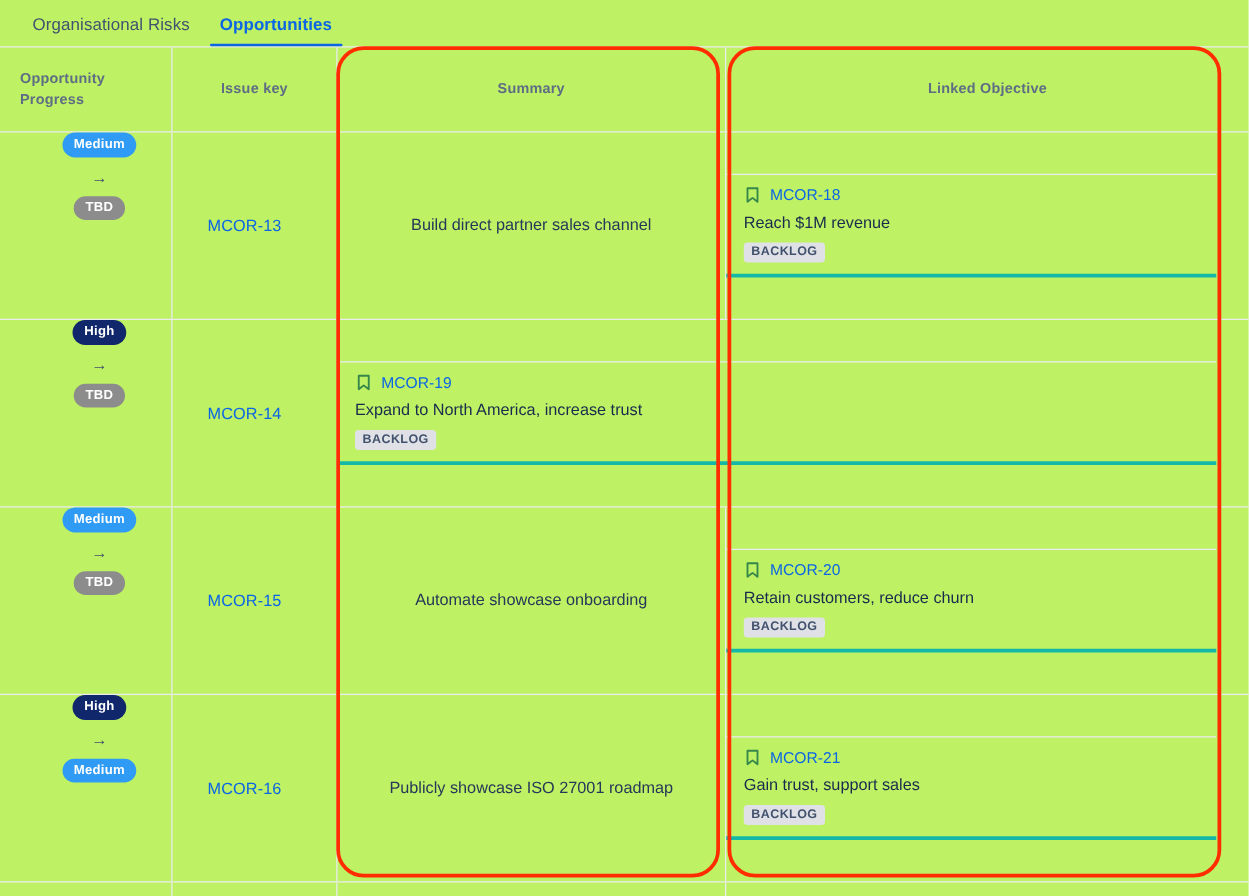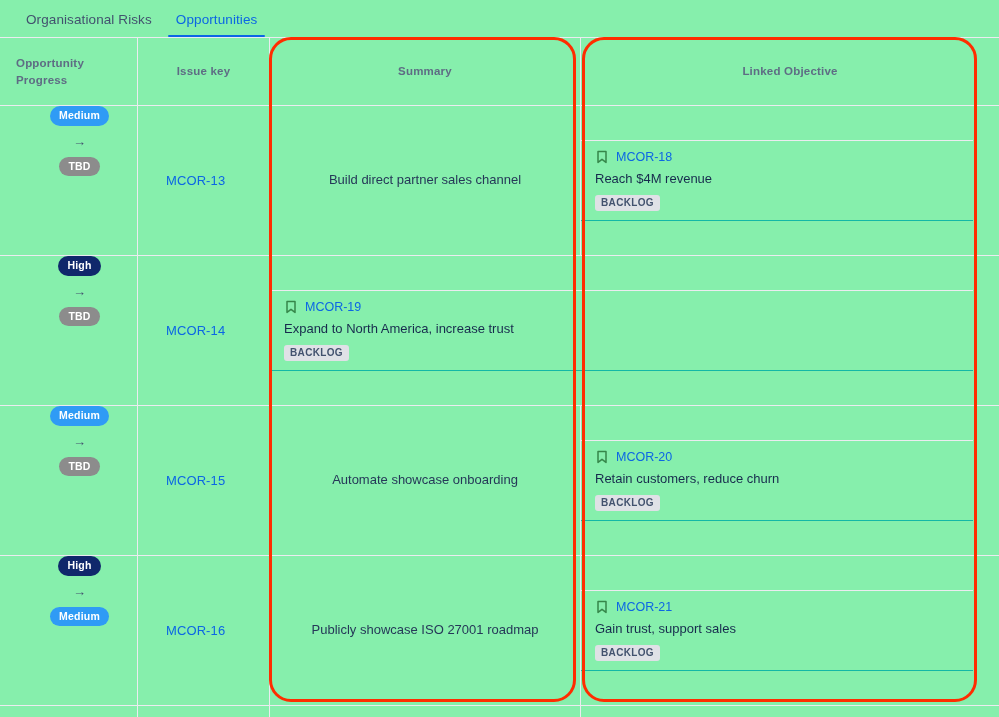--- a/index.html
+++ b/index.html
@@ -8,21 +8,21 @@
     padding: 0;
     background: #ffffff;
     font-family: "Liberation Sans", sans-serif;
     -webkit-font-smoothing: antialiased;
   }
   #page {
     position: relative;
     width: 999px;
     height: 717px;
     overflow: hidden;
-    background: #86efac;
+    background: #bef264;
   }
 
   
   .tabbar {
     position: absolute;
     left: 0; top: 0;
     width: 999px;
     height: 38px;
     border-bottom: 1px solid #ebecf0;
     display: flex;
@@ -31,21 +31,21 @@
   }
   .tab {
     position: relative;
     font-size: 13.5px;
     color: #42526e;
     padding: 0 12px 10px 12px;
     cursor: pointer;
     white-space: nowrap;
     letter-spacing: .1px;
   }
-  .tab.active { color: #0c66e4; font-weight: 400; }
+  .tab.active { color: #0c66e4; font-weight: 700; }
   .tab.active::after {
     content: "";
     position: absolute;
     left: 4px; right: 4px; bottom: 0;
     height: 2.5px;
     background: #0c66e4;
     border-radius: 2px;
   }
 
   
@@ -135,21 +135,21 @@
 
   
   .row.body .c-obj {
     display: flex;
     align-items: center;
     padding: 0;
   }
   .obj-card {
     width: 100%;
     border-top: 1px solid #ebecf0;
-    border-bottom: 1px solid #14b8a6;
+    border-bottom: 3px solid #14b8a6;
     padding: 9px 0 9px 14px;
     margin-right: 26px;
   }
   .obj-head {
     display: flex;
     align-items: center;
     gap: 7px;
     margin-bottom: 6px;
   }
   .epic-icon { width: 14px; height: 14px; display: block; }
@@ -225,21 +225,21 @@
       <div class="cell c-obj">
         <div class="obj-card">
           <div class="obj-head">
             <span class="epic-icon">
               <svg viewBox="0 0 14 14" width="14" height="14" aria-hidden="true">
                 <path d="M3 1.6h8v10.8L7 9.3l-4 3.1z" fill="none" stroke="#36874a" stroke-width="1.5" stroke-linejoin="round"></path>
               </svg>
             </span>
             <a class="obj-key" href="#">MCOR-18</a>
           </div>
-          <div class="obj-summary">Reach $4M revenue</div>
+          <div class="obj-summary">Reach $1M revenue</div>
           <span class="status-lozenge">BACKLOG</span>
         </div>
       </div>
     </div>
 
     <div class="row body">
       <div class="cell c-progress">
         <span class="lozenge lz-high">High</span>
         <span class="arrow">→</span>
         <span class="lozenge lz-tbd">TBD</span>

